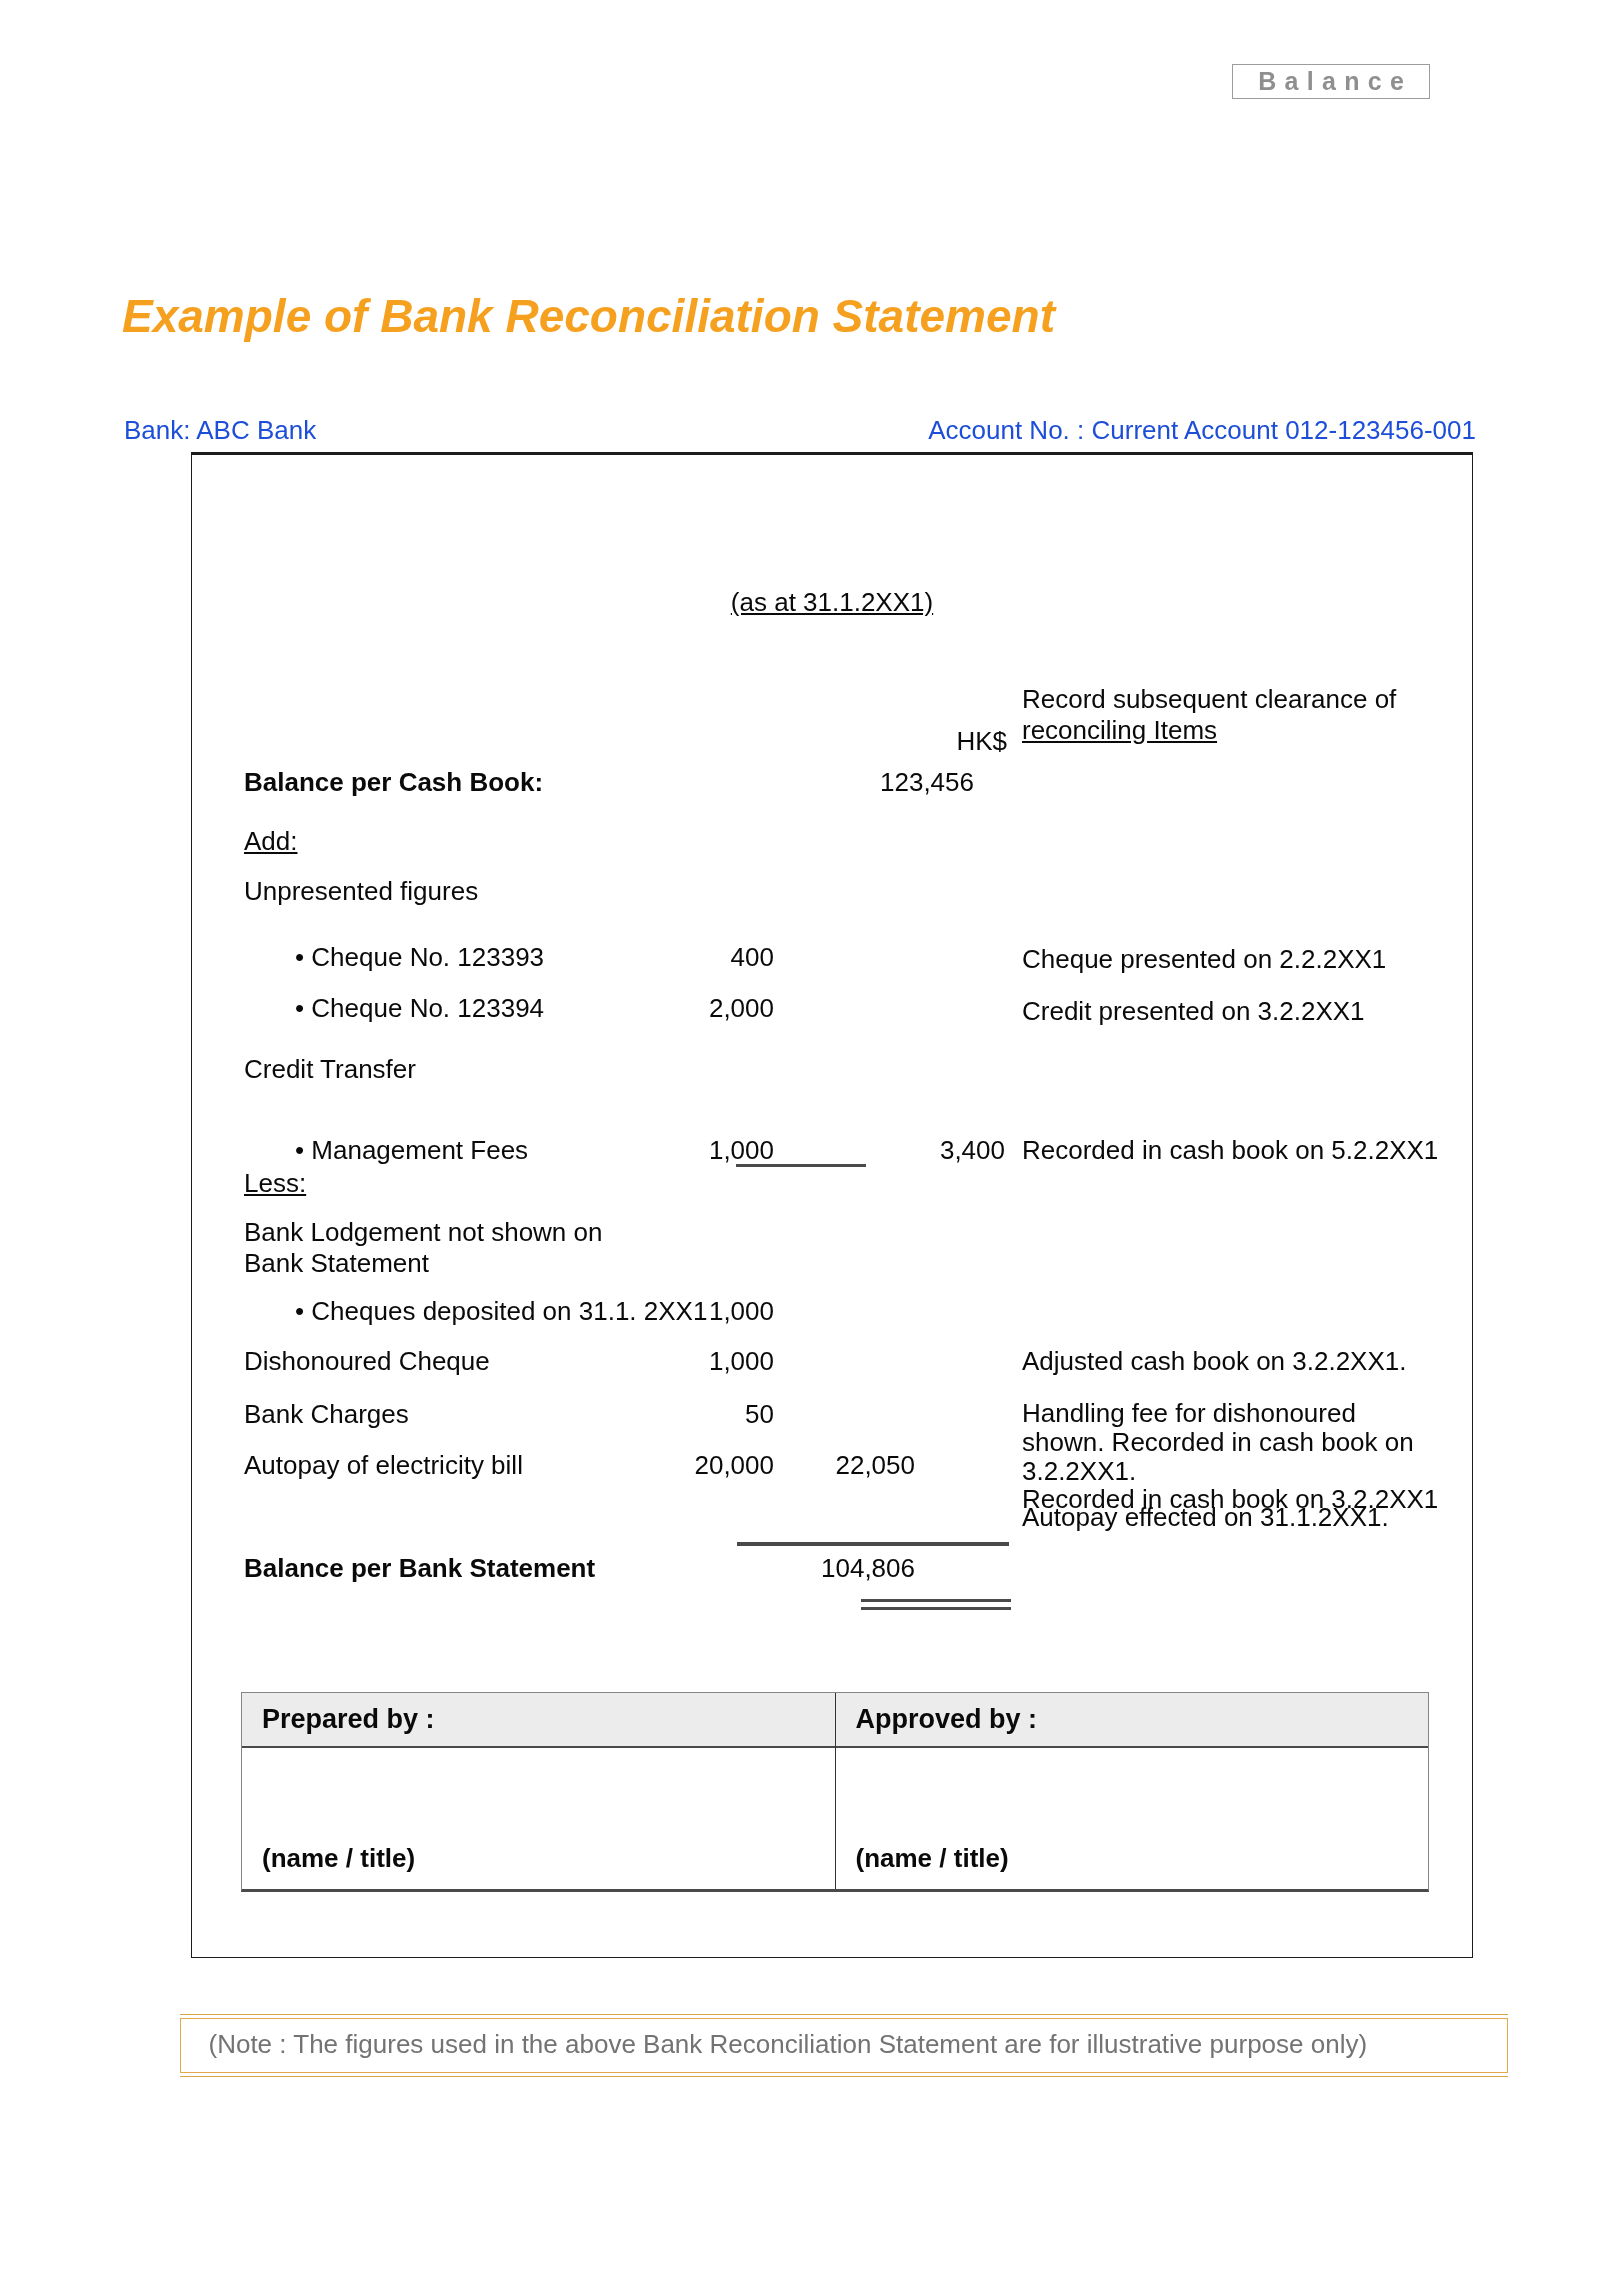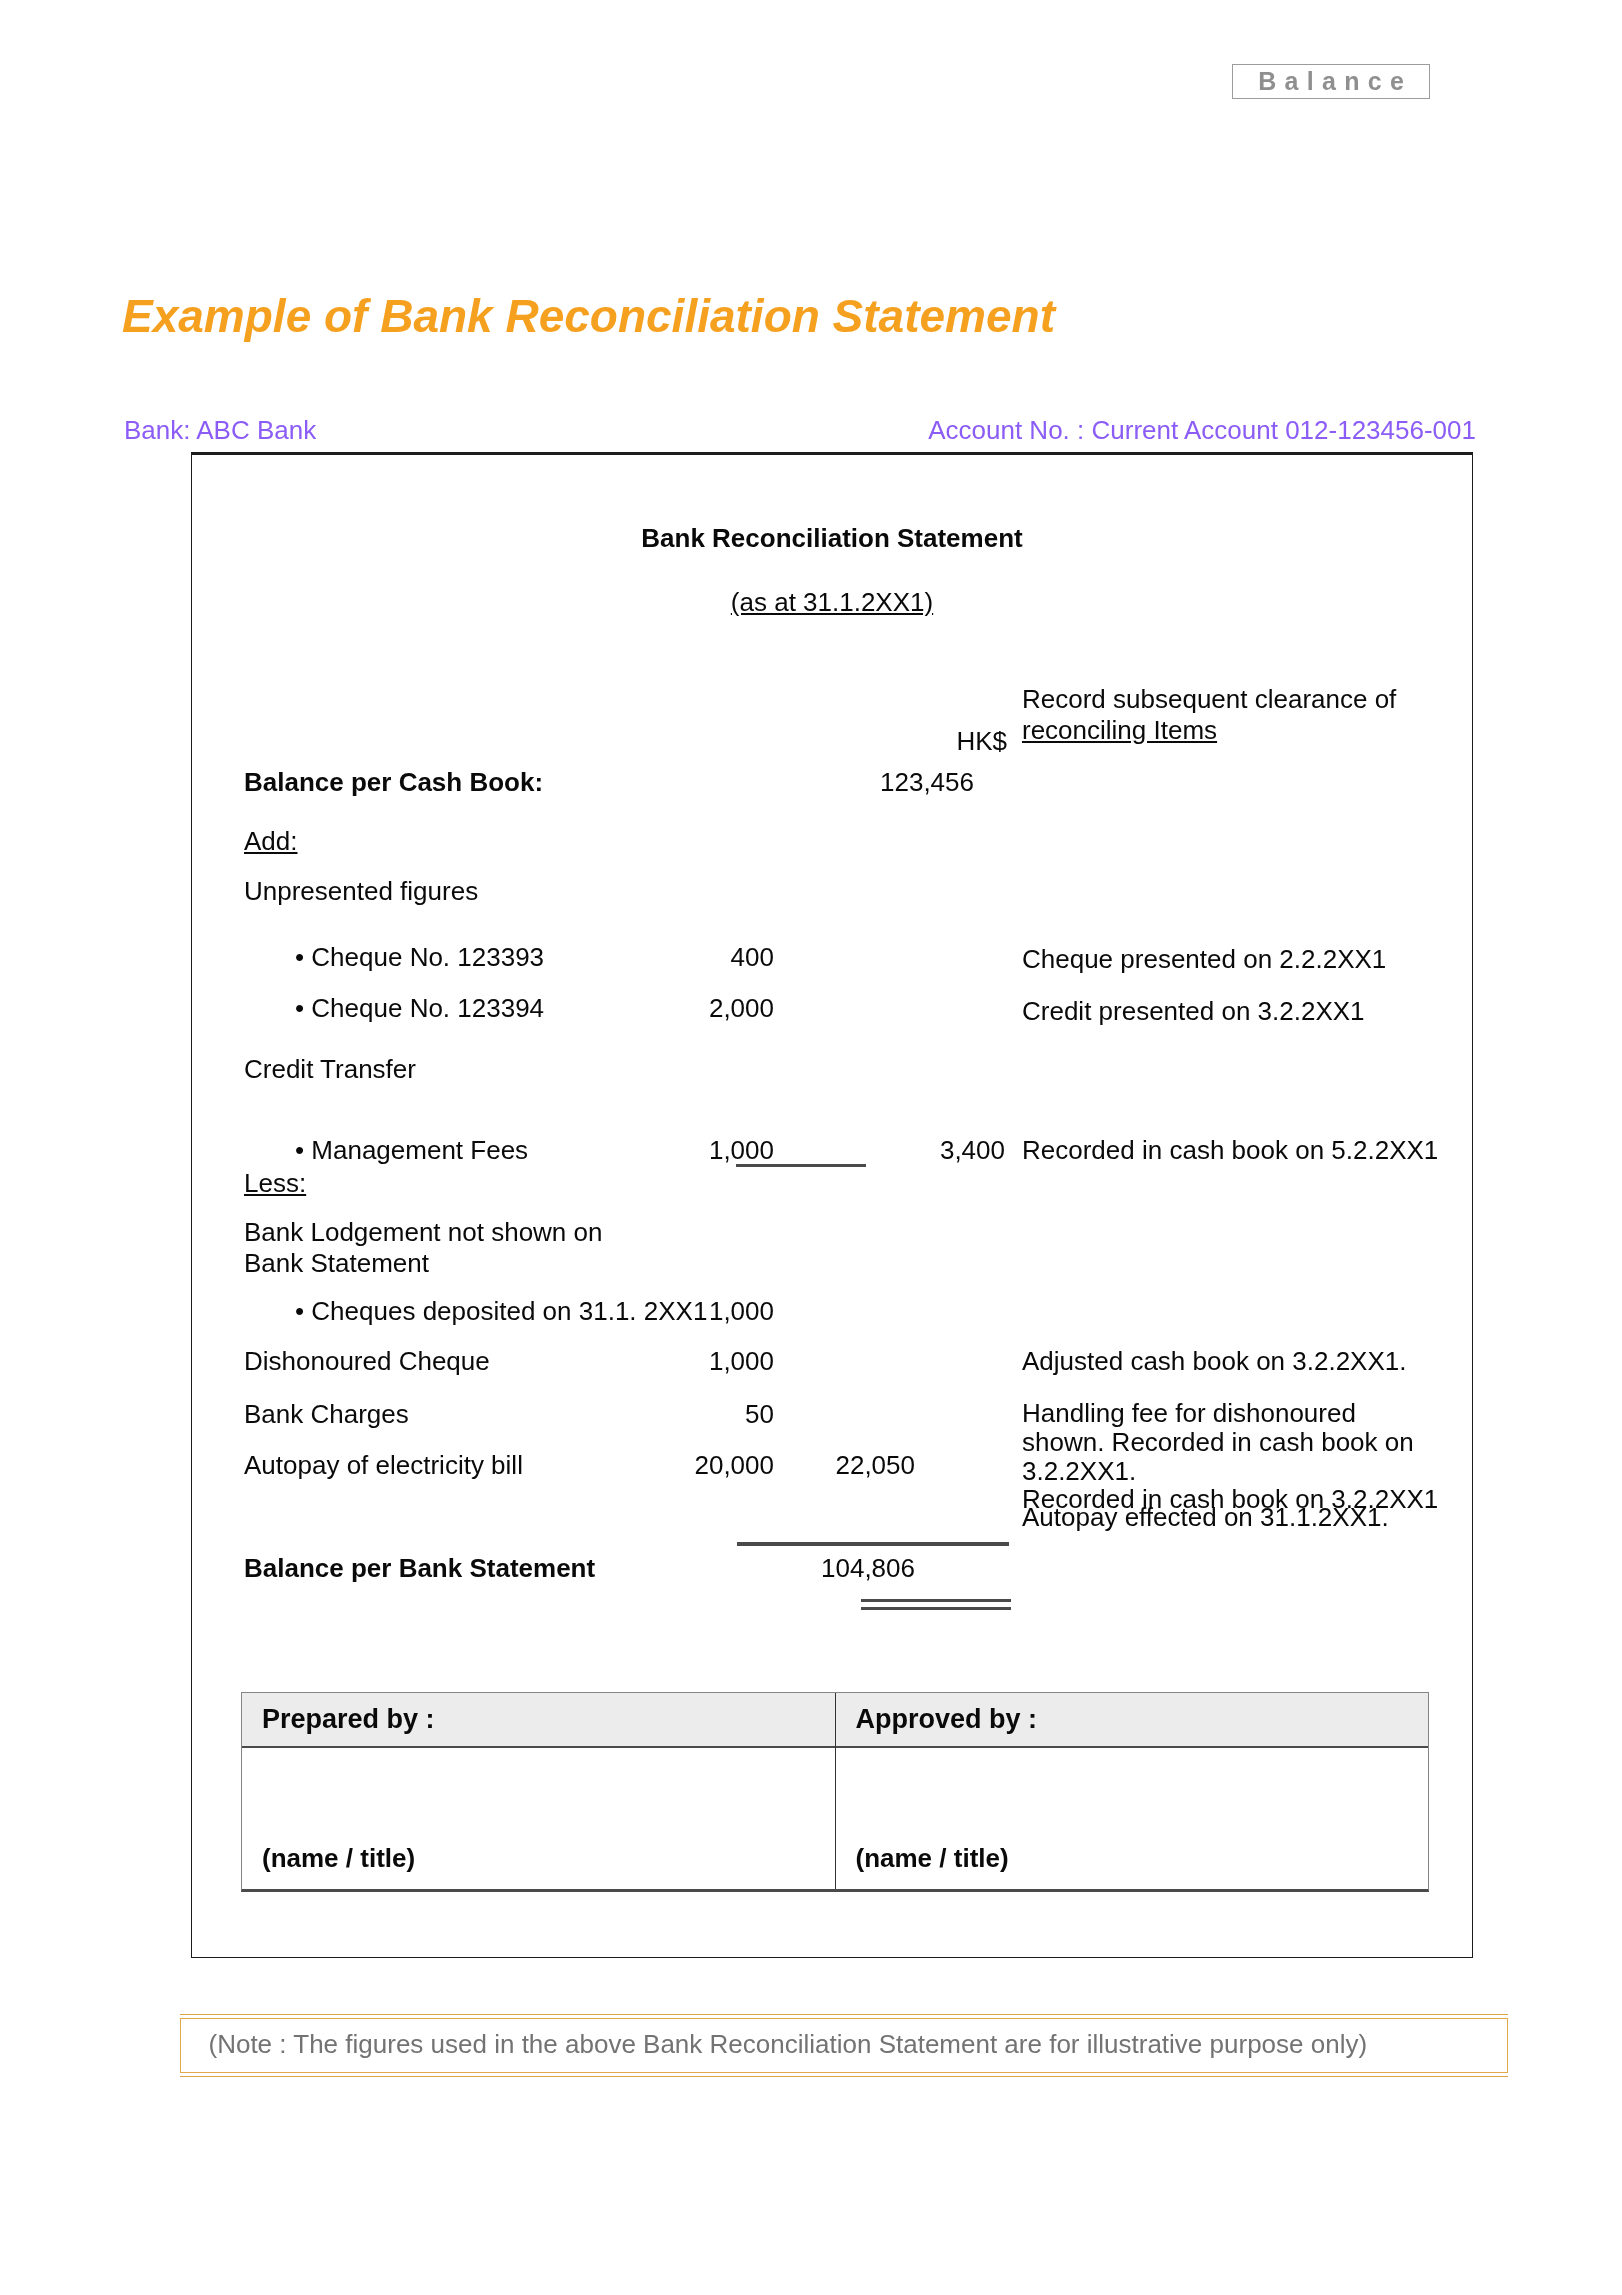--- a/index.html
+++ b/index.html
@@ -15,21 +15,21 @@
     box-sizing:border-box;text-indent:8.3px;
   }
   
   .doc-title{
     position:absolute;left:122px;top:289px;margin:0;
     font-size:46px;font-weight:bold;font-style:italic;color:#F5A01E;white-space:nowrap;
   }
   
   .bank-row{
     position:absolute;left:124px;top:415px;width:1352px;
-    display:flex;justify-content:space-between;font-size:26px;color:#8b5cf6;
+    display:flex;justify-content:space-between;font-size:26px;color:#1d4ed8;
   }
   
   .stmt-box{
     position:absolute;left:191px;top:452px;width:1282px;height:1506px;
     border:1.8px solid #1c1c1c;border-top-width:3.7px;box-sizing:border-box;
   }
   .stmt-box .abs{position:absolute;font-size:26px;line-height:1.2;}
   .stmt-heading{top:68px;left:0;width:100%;text-align:center;font-size:39px;font-weight:bold;line-height:1;}
   .stmt-subheading{top:132px;left:0;width:100%;text-align:center;font-size:27px;text-decoration:underline;}
   .hk-header{top:232px;left:613px;width:202px;text-align:right;font-size:27px;margin-top:39px;}
@@ -100,21 +100,20 @@
 
   <h1 class="doc-title">Example of Bank Reconciliation Statement</h1>
 
   <div class="bank-row">
     <span>Bank: ABC Bank</span>
     <span>Account No. : Current Account 012-123456-001</span>
   </div>
 
   <div class="stmt-box">
 
-    <div class="abs stmt-heading">Bank Reconciliation Statement</div>
     <div class="abs stmt-subheading">(as at 31.1.2XX1)</div>
 
     <div class="abs hk-header">HK$</div>
     <div class="abs cmt-header">
       <span class="line">Record subsequent clearance of</span>
       <span class="line u">reconciling Items</span>
     </div>
 
     <div class="abs lbl b y-balcash">Balance per Cash Book:</div>
     <div class="abs a2-1 y-balcash">123,456</div>

